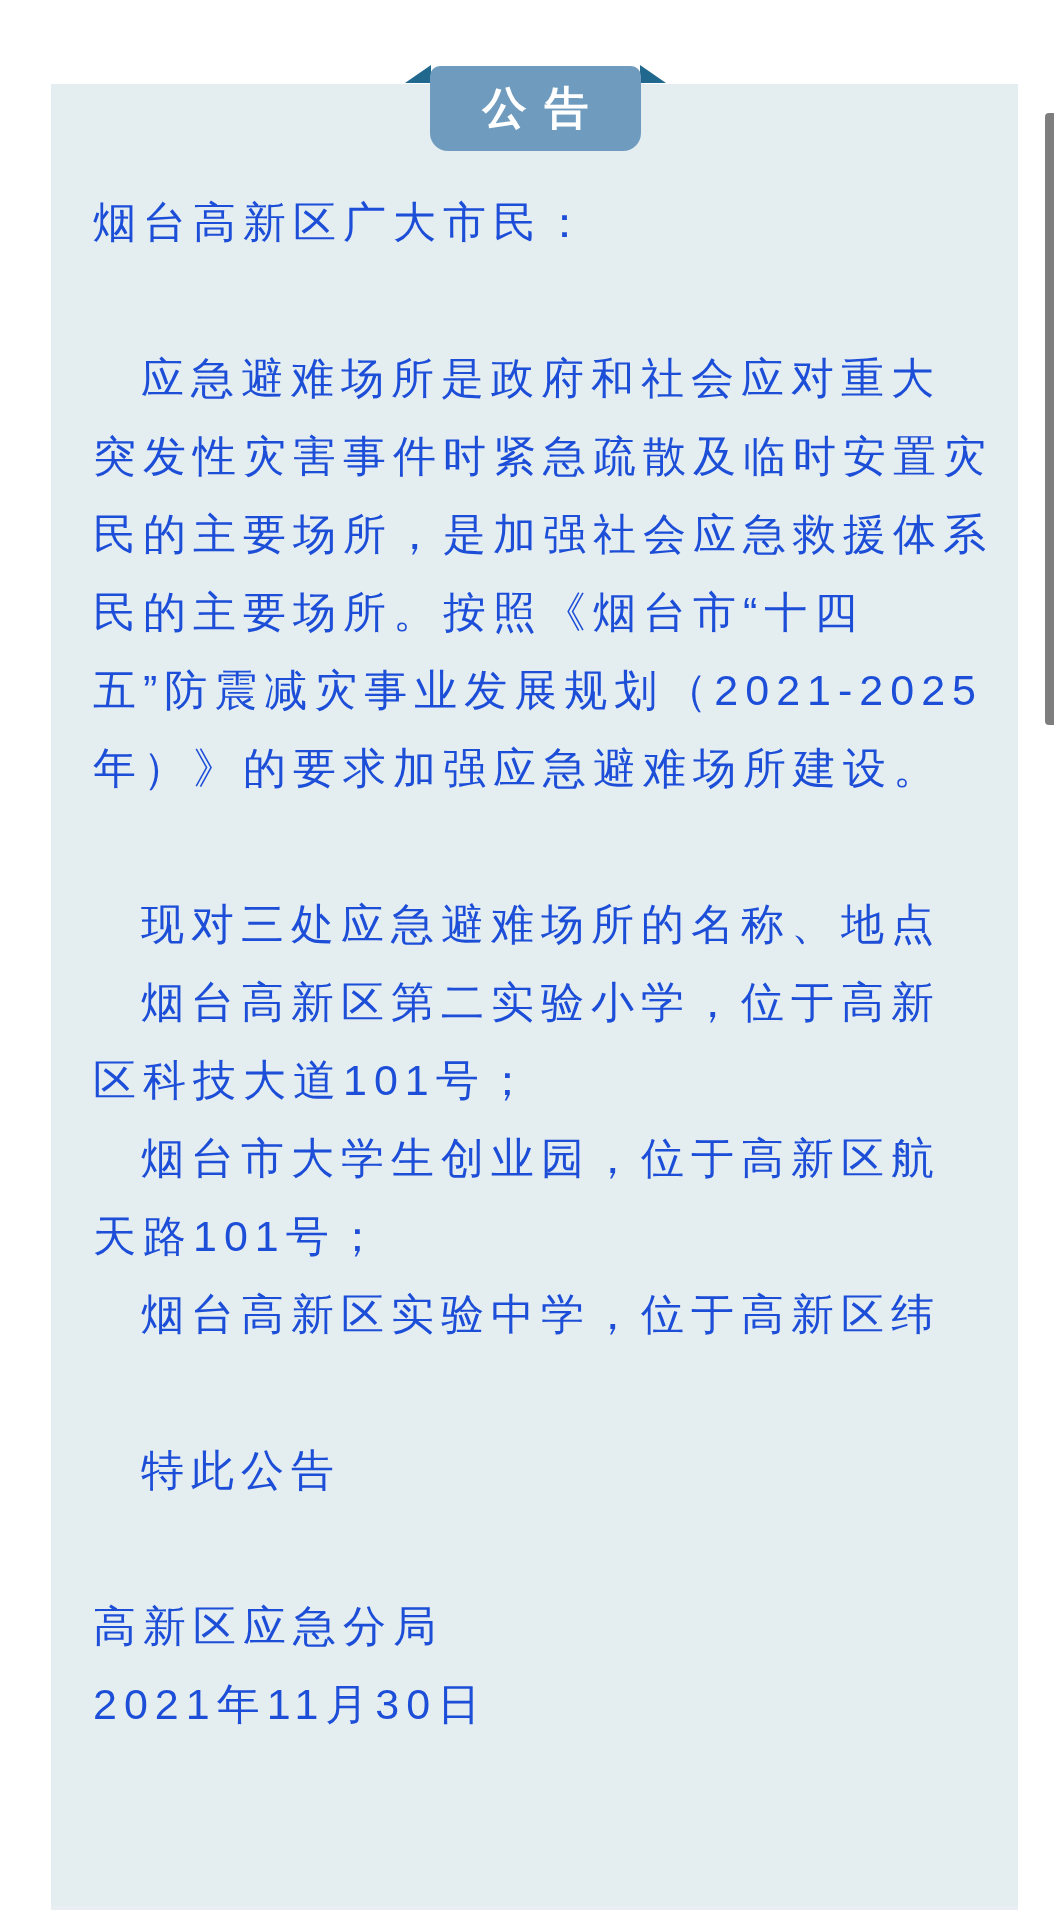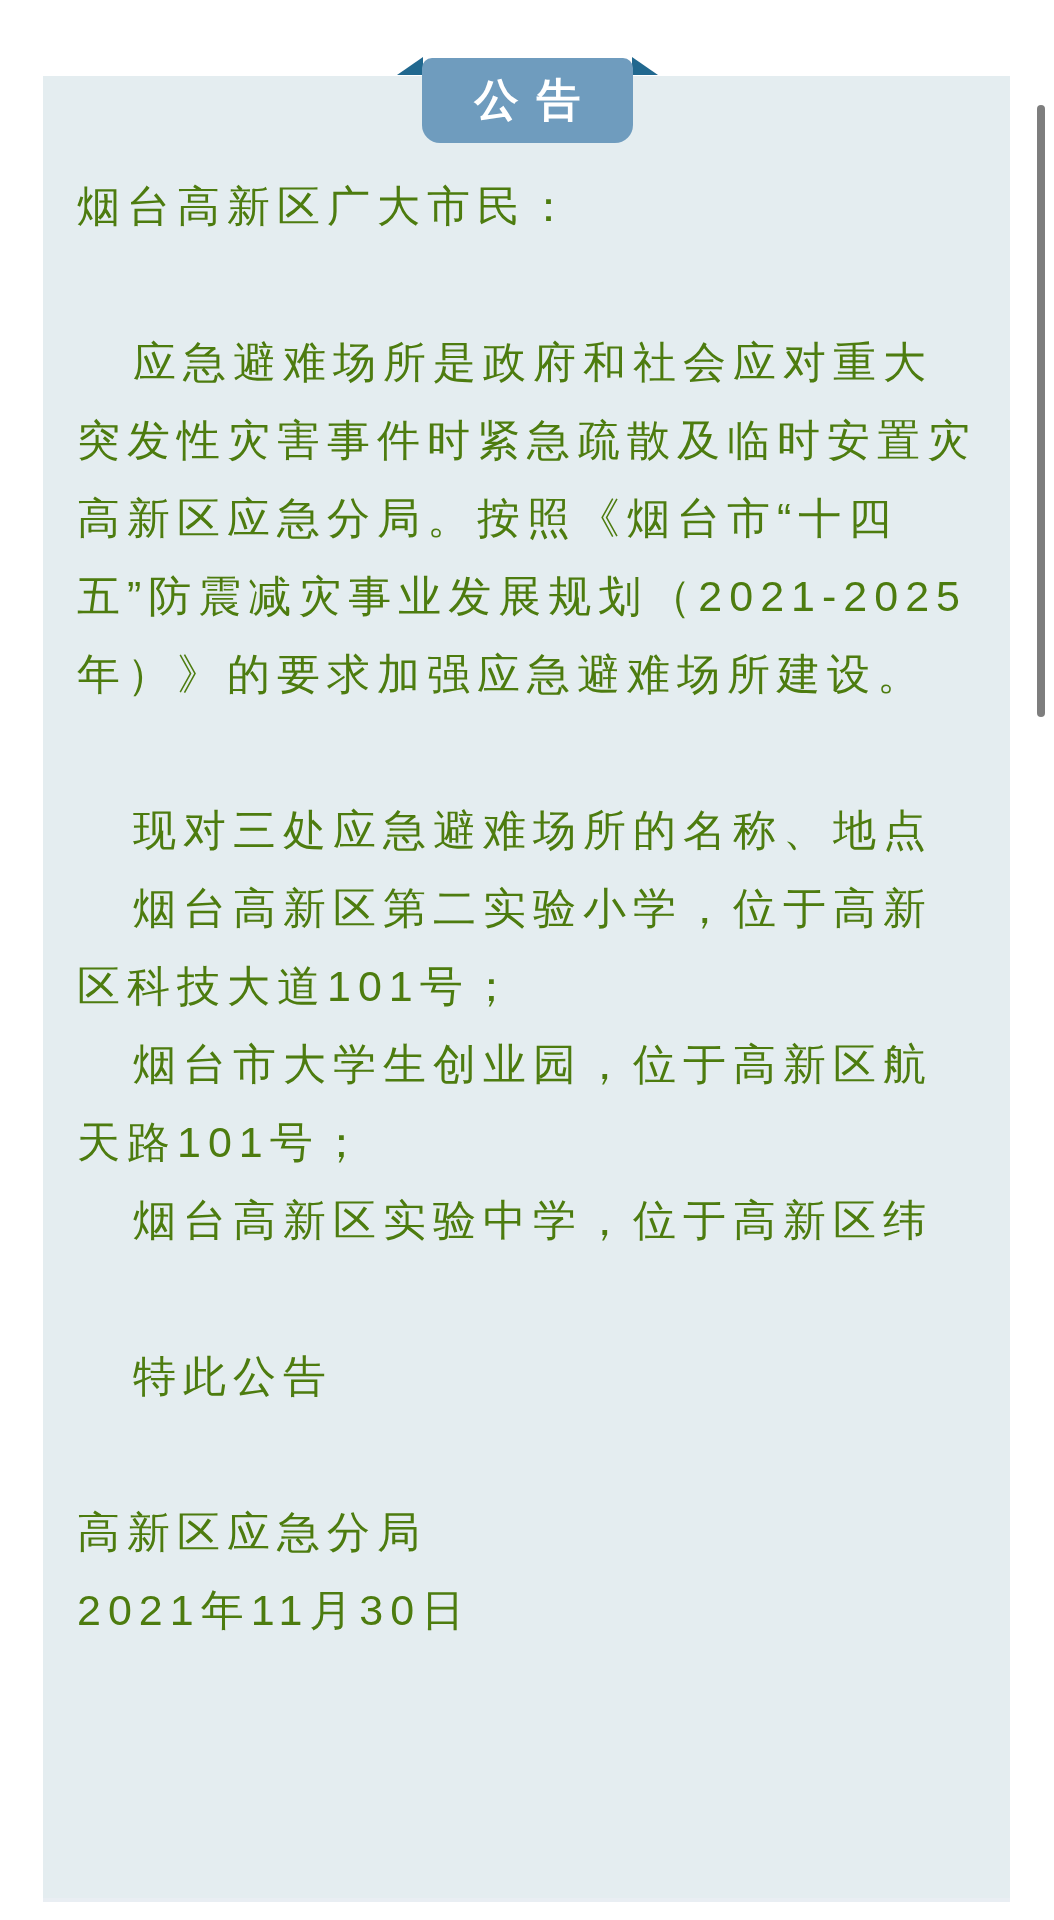--- a/index.html
+++ b/index.html
@@ -1,15 +1,15 @@
 <!DOCTYPE html>
 <html><head>
 <meta charset="utf-8">
 <style>
-  * { margin: 0; padding: 0; box-sizing: border-box; }
+  * { margin: 0; padding: 8px; box-sizing: border-box; }
   html, body {
     width: 1054px; height: 1920px;
     background: #ffffff;
     font-family: "Liberation Sans", sans-serif;
     overflow: hidden;
     position: relative;
   }
   
   .card {
     position: absolute;
@@ -41,21 +41,21 @@
     z-index: 2;
   }
   .fold-left  { left: 397px; clip-path: polygon(100% 0, 100% 100%, 0 100%); }
   .fold-right { left: 632px; clip-path: polygon(0 0, 100% 100%, 0 100%); }
   
   .content {
     position: absolute;
     left: 43px; top: 76px;
     width: 967px;
     padding: 91px 36px 0 34px;
-    color: #4d7c0f;
+    color: #1d4ed8;
   }
   .line {
     height: 78px;
     line-height: 78px;
     font-size: 43px;
     letter-spacing: 7px;
     white-space: nowrap;
   }
   .indent { padding-left: 56px; }
   .gap { margin-top: 78px; }
@@ -77,21 +77,22 @@
 
 <div class="fold fold-left"></div>
 <div class="fold fold-right"></div>
 <div class="ribbon-rect">公告</div>
 
 <div class="content">
   <div class="line">烟台高新区广大市民：</div>
 
   <div class="line indent gap">应急避难场所是政府和社会应对重大</div>
   <div class="line">突发性灾害事件时紧急疏散及临时安置灾</div>
-  <div class="line">高新区应急分局。按照《烟台市“十四</div>
+  <div class="line">民的主要场所，是加强社会应急救援体系</div>
+  <div class="line">民的主要场所。按照《烟台市“十四</div>
   <div class="line">五”防震减灾事业发展规划（2021-2025</div>
   <div class="line">年）》的要求加强应急避难场所建设。</div>
 
   <div class="line indent gap">现对三处应急避难场所的名称、地点</div>
 
   <div class="line indent">烟台高新区第二实验小学，位于高新</div>
   <div class="line">区科技大道101号；</div>
 
   <div class="line indent">烟台市大学生创业园，位于高新区航</div>
   <div class="line">天路101号；</div>

